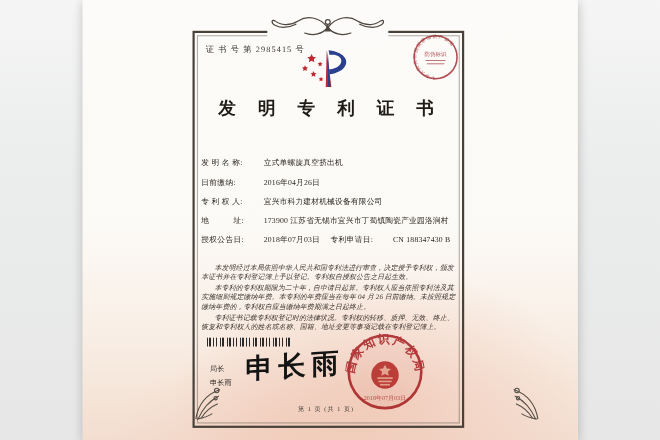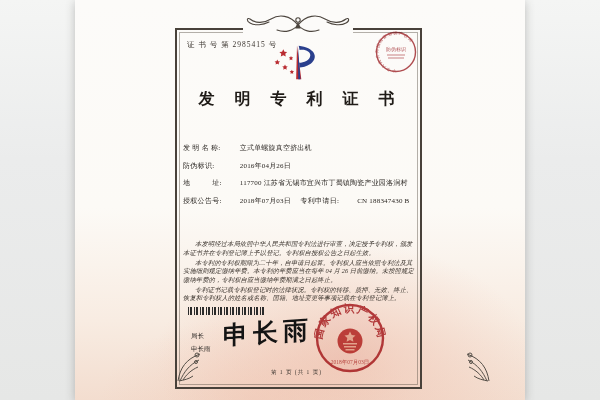--- a/index.html
+++ b/index.html
@@ -109,29 +109,33 @@
     </div>
 
     <div class="title">发 明 专 利 证 书</div>
 
     <div class="fields">
       <div class="row">
         <span class="lbl">发 明 名 称:</span>
         <span class="val">立式单螺旋真空挤出机</span>
       </div>
       <div class="row">
-        <span class="lbl">防伪标识:</span>
+        <span class="lbl">日前缴纳:</span>
         <span class="val">2016年04月26日</span>
       </div>
       <div class="row">
+        <span class="lbl">专 利 权 人:</span>
+        <span class="val">宜兴市科力建材机械设备有限公司</span>
+      </div>
+      <div class="row">
         <span class="lbl">地　　　址:</span>
-        <span class="val">117700 江苏省无锡市宜兴市丁蜀镇陶瓷产业园洛涧村</span>
-      </div>
-      <div class="row">
-        <span class="lbl">授权公告号:</span>
+        <span class="val">173900 江苏省无锡市宜兴市丁蜀镇陶瓷产业园洛涧村</span>
+      </div>
+      <div class="row">
+        <span class="lbl">授权公告日:</span>
         <span class="val val-pad">2018年07月03日</span>
         <span class="lbl">专利申请日:</span>
         <span class="val">CN 188347430 B</span>
       </div>
     </div>
 
     <div class="paras">
       <p>本发明经过本局依照中华人民共和国专利法进行审查，决定授予专利权，颁发本证书并在专利登记簿上予以登记。专利权自授权公告之日起生效。</p>
       <p>本专利的专利权期限为二十年，自申请日起算。专利权人应当依照专利法及其实施细则规定缴纳年费。本专利的年费应当在每年 04 月 26 日前缴纳。未按照规定缴纳年费的，专利权自应当缴纳年费期满之日起终止。</p>
       <p>专利证书记载专利权登记时的法律状况。专利权的转移、质押、无效、终止、恢复和专利权人的姓名或名称、国籍、地址变更等事项记载在专利登记簿上。</p>

